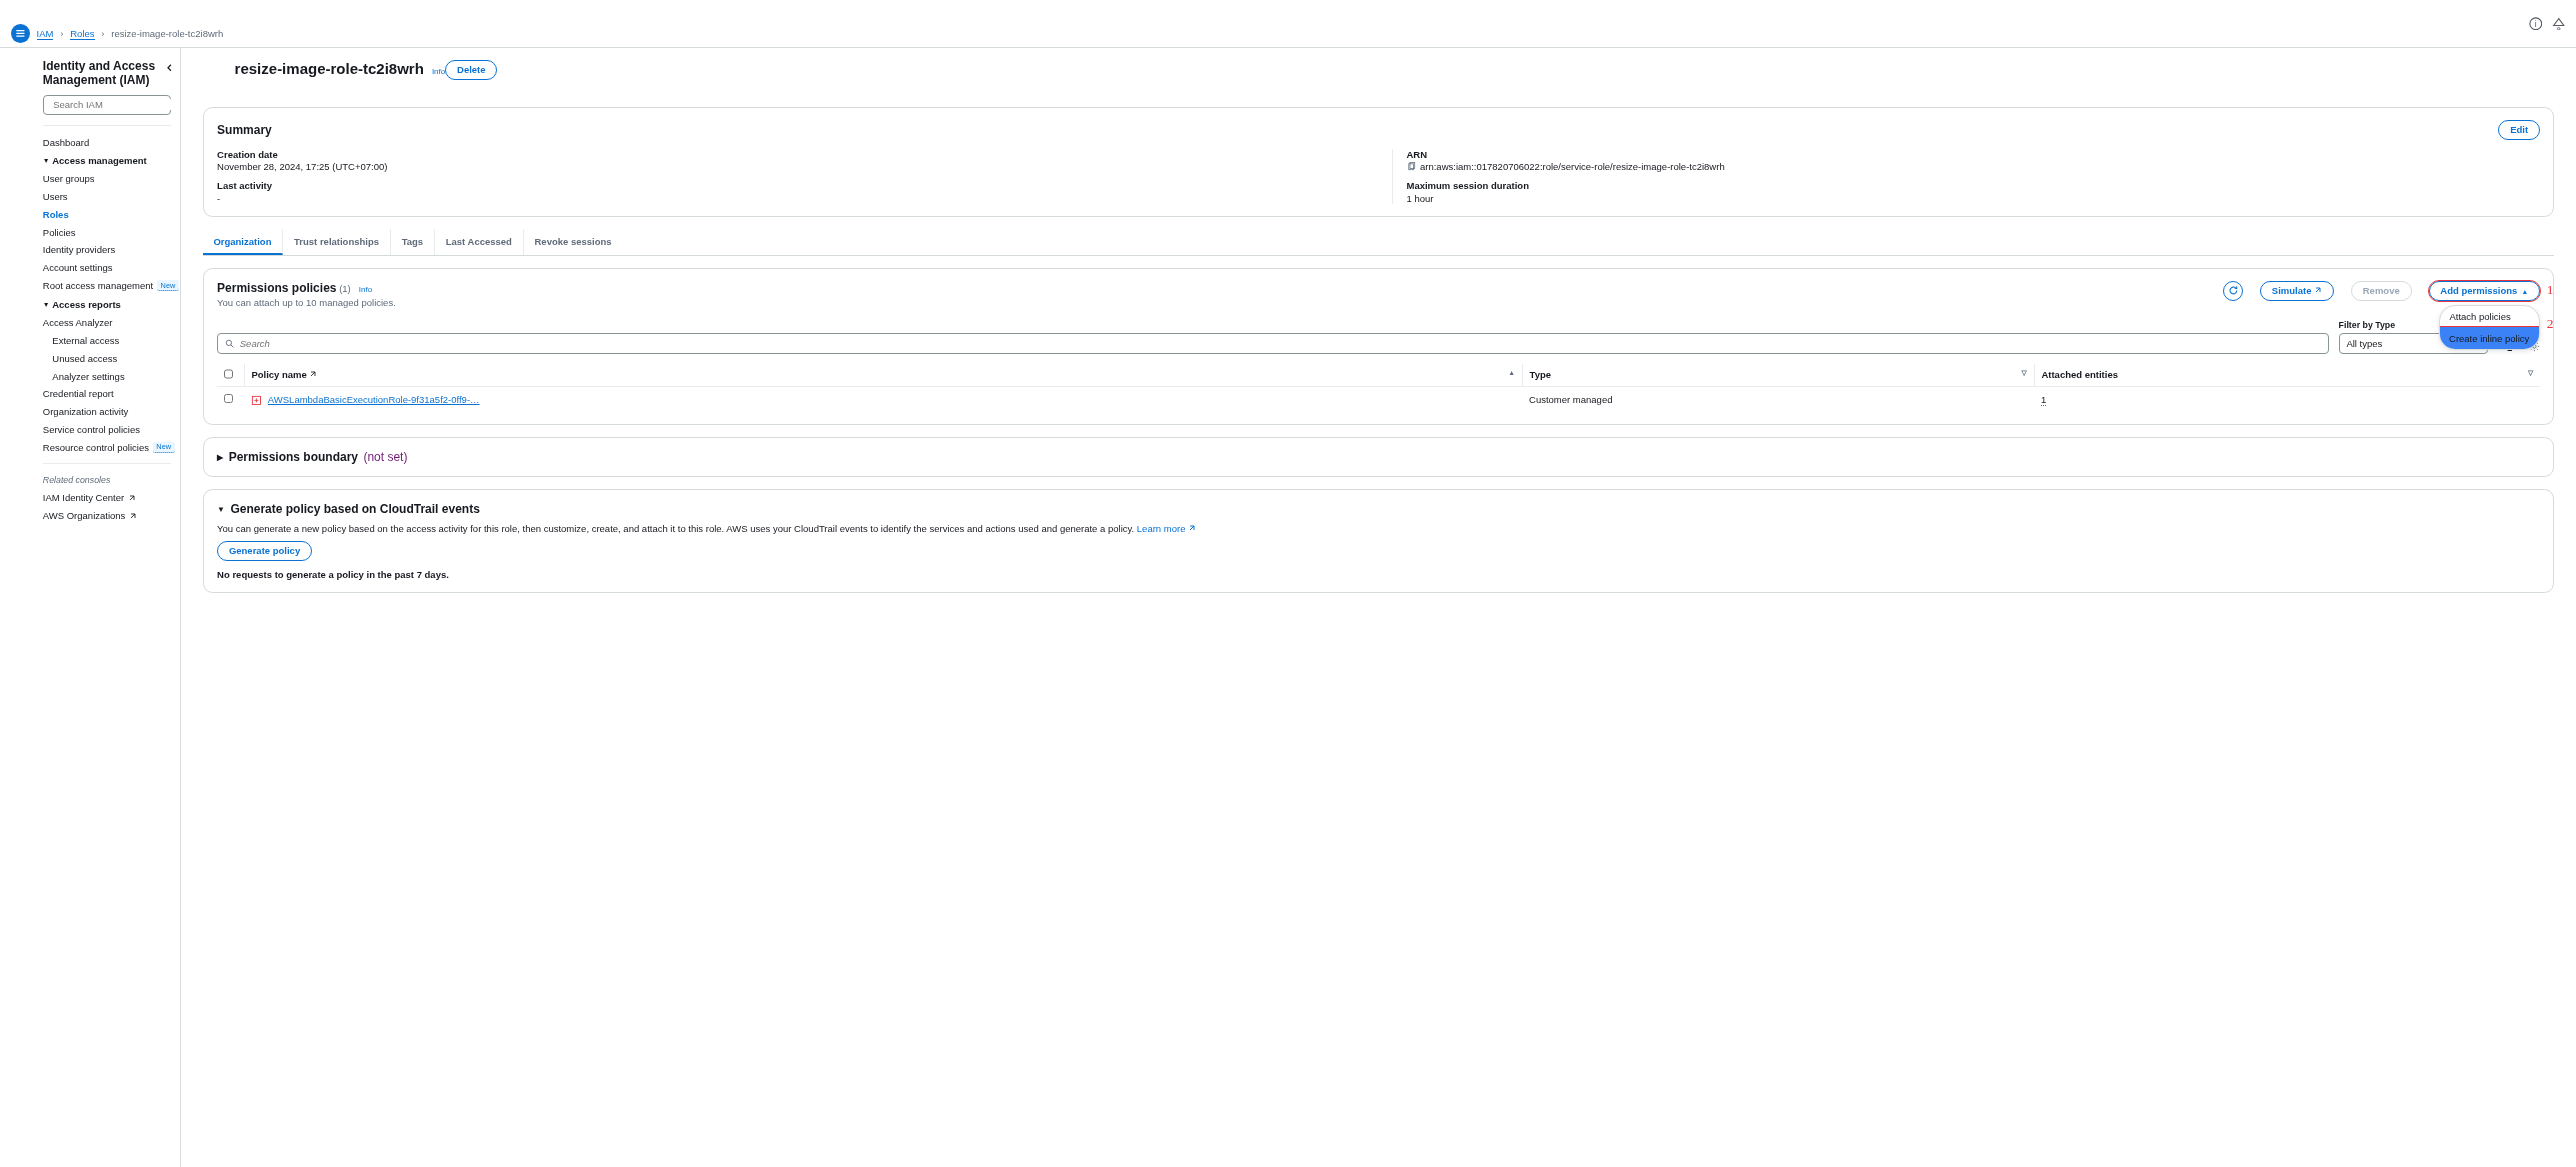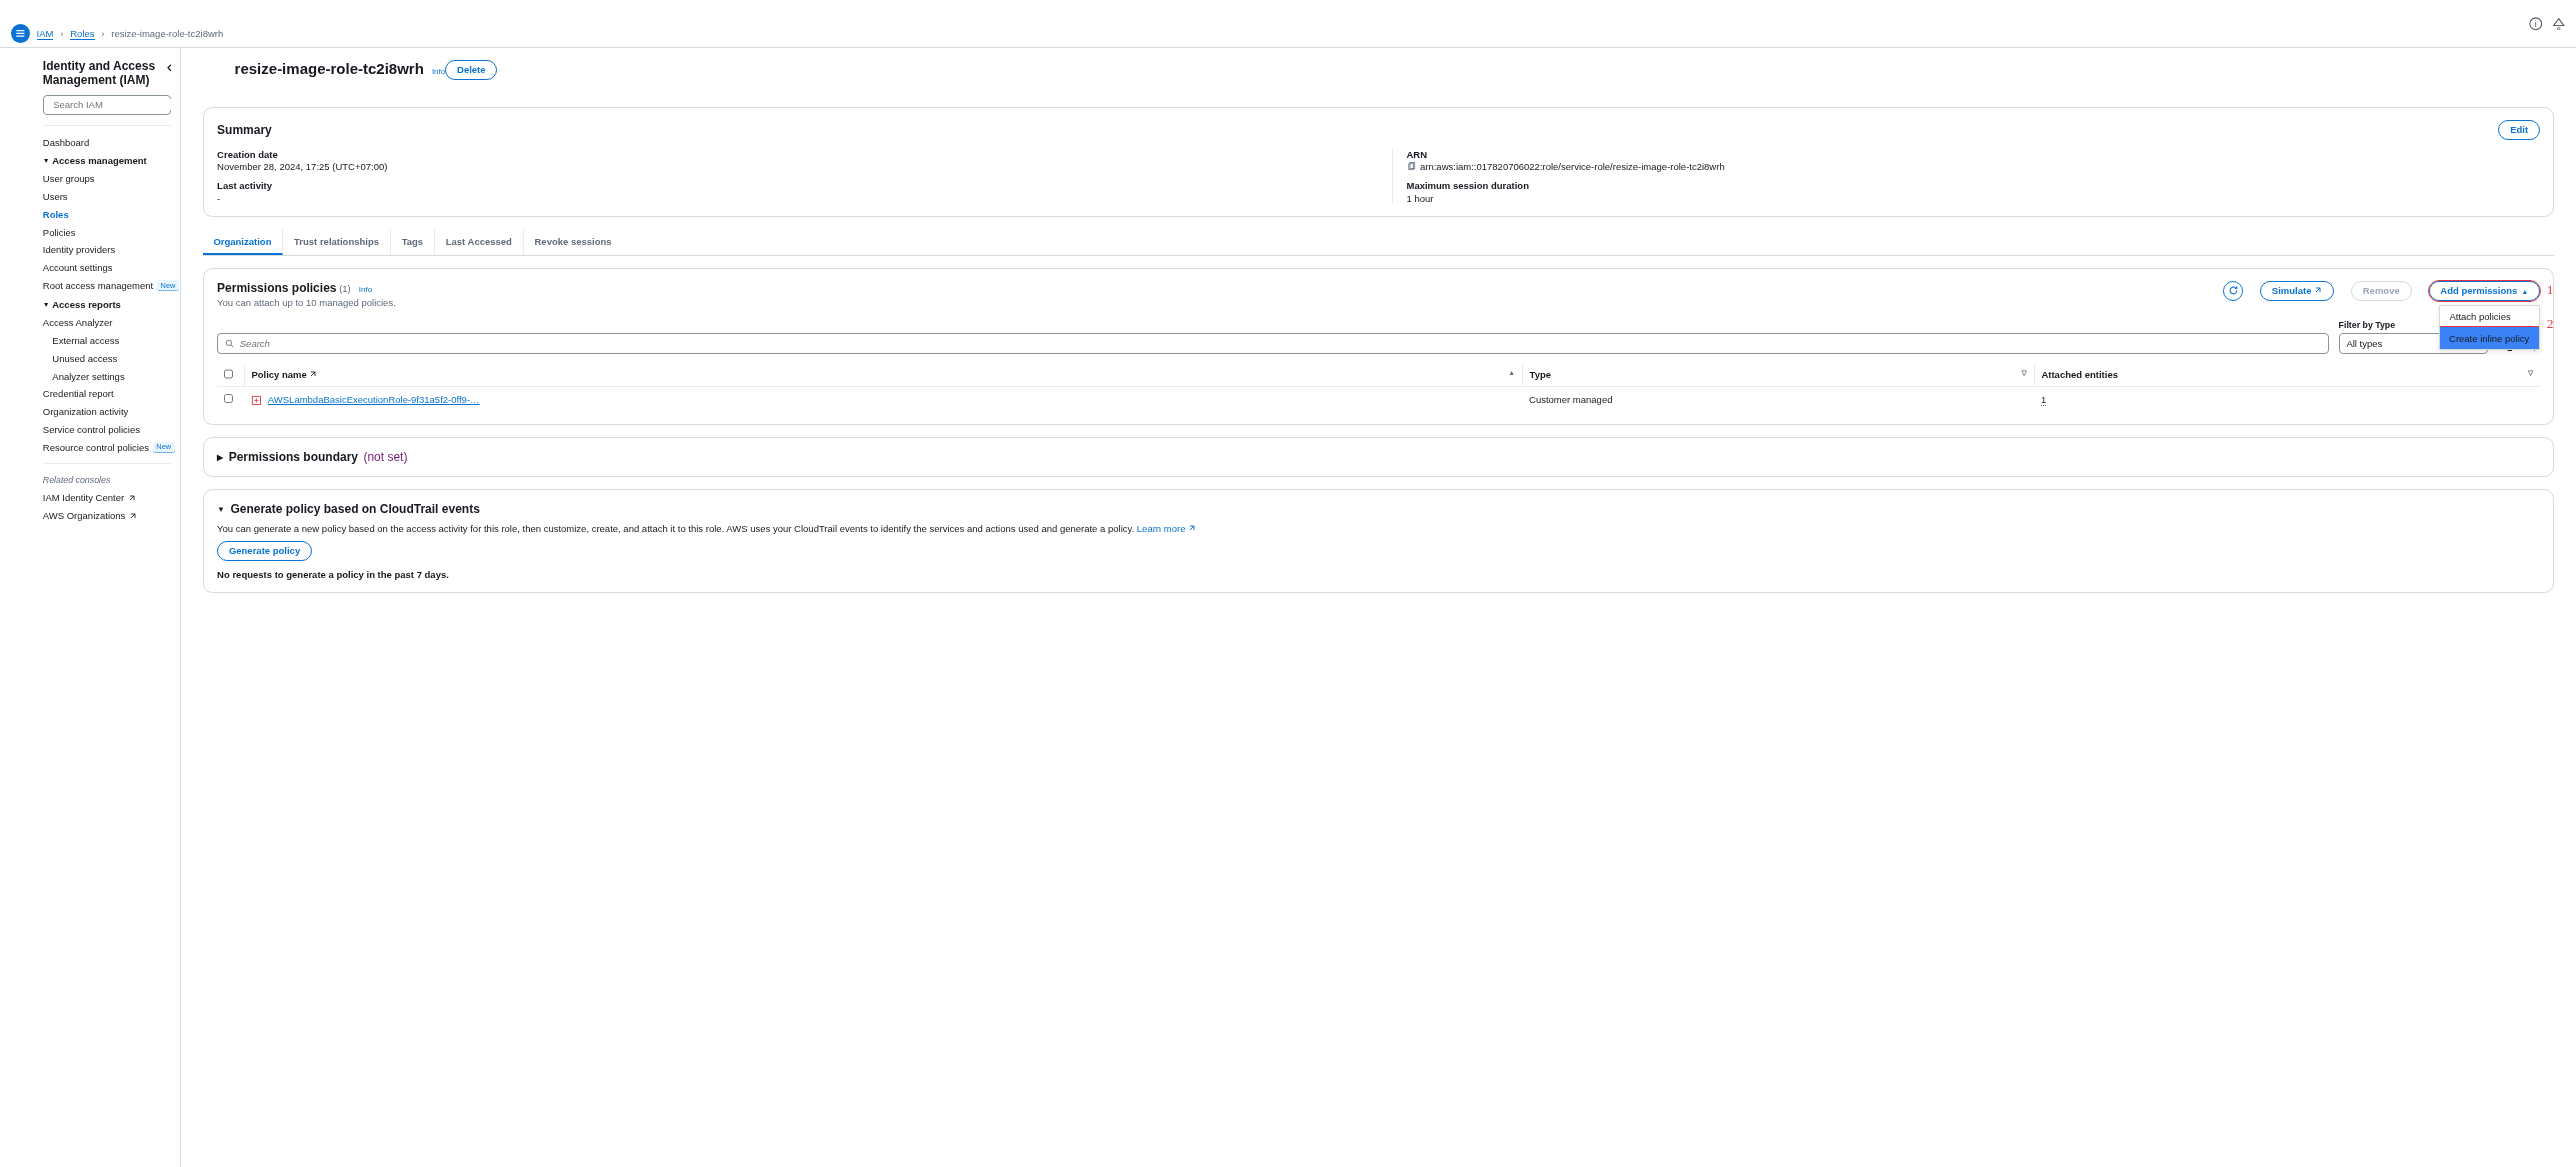--- a/index.html
+++ b/index.html
@@ -70,21 +70,21 @@
 .perm-head { display: flex; justify-content: space-between; align-items: flex-start; flex-wrap: wrap; gap: 6.8px; }
 .perm-title { font-size: 12px; font-weight: 700; }
 .perm-count { color: #5f6b7a; font-weight: 400; }
 .perm-subtitle { font-size: 9.5px; color: #5f6b7a; margin-top: 2.7px; }
 .perm-actions { display: flex; align-items: center; gap: 17px; position: relative; }
 .refresh-circle { width: 20px; height: 20px; border: 1px solid #0972d3; border-radius: 50%; display: flex; align-items: center; justify-content: center; color: #0972d3; cursor: pointer; }
 .add-perm-wrap { position: relative; }
 .annot { position: absolute; color: #e7343f; font-size: 13.5px; font-family: serif; }
 .annot1 { right: -13.5px; top: 1.4px; }
 .annot2 { right: -13.5px; top: 35px; }
-.dropdown-menu { position: absolute; right: 0; top: 24px; background: #fff; border: 0.7px solid #d5dbdb; border-radius: 1px; box-shadow: 0 1.4px 5.4px rgba(0,0,0,0.1); min-width: 101px; z-index: 10; overflow: hidden; }
+.dropdown-menu { position: absolute; right: 0; top: 24px; background: #fff; border: 0.7px solid #d5dbdb; border-radius: 16px; box-shadow: 0 1.4px 5.4px rgba(0,0,0,0.1); min-width: 101px; z-index: 10; overflow: hidden; }
 .dropdown-item { padding: 5.4px 9.5px; font-size: 9.5px; cursor: pointer; }
 .dropdown-item.highlighted { background: #3b82f6; border: 1.4px solid #e7343f; margin: -1.4px; position: relative; }
 
 .filter-row { display: flex; gap: 9.5px; align-items: flex-end; margin-top: 12px; }
 .filter-search { flex: 1; display: flex; align-items: center; border: 0.7px solid #879596; border-radius: 4px; padding: 4px 6.8px; }
 .filter-search svg { width: 9.5px; height: 9.5px; margin-right: 5.4px; color: #5f6b7a; }
 .filter-search input { border: none; outline: none; flex: 1; font-size: 9.5px; font-style: italic; color: #5f6b7a; }
 .filter-type { display: flex; flex-direction: column; }
 .filter-type-label { font-size: 8.8px; font-weight: 600; margin-bottom: 2.7px; }
 .select { border: 0.7px solid #879596; border-radius: 4px; padding: 4px 6.8px; min-width: 149px; display: flex; justify-content: space-between; align-items: center; cursor: pointer; }

